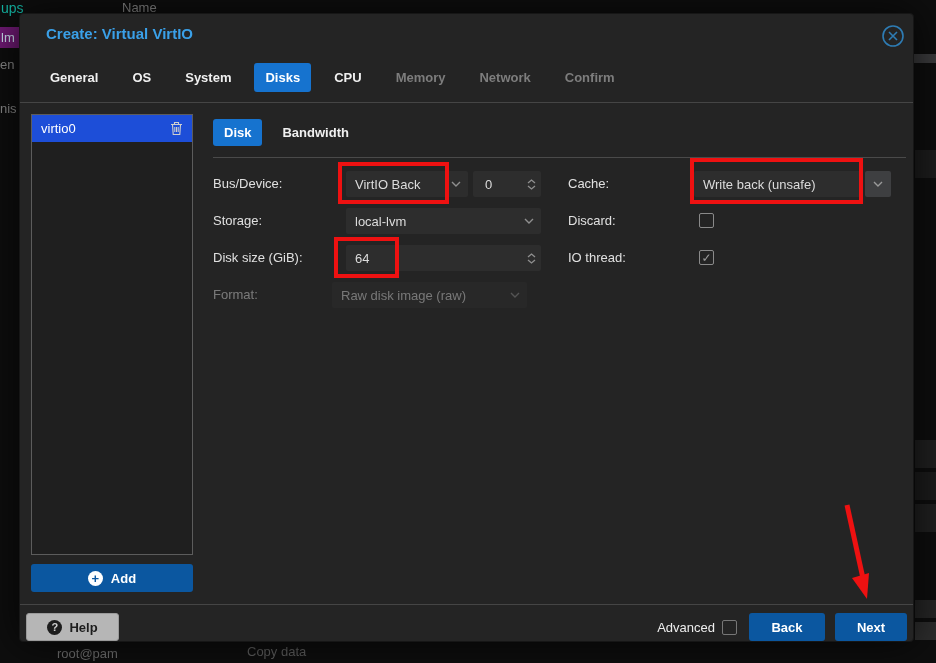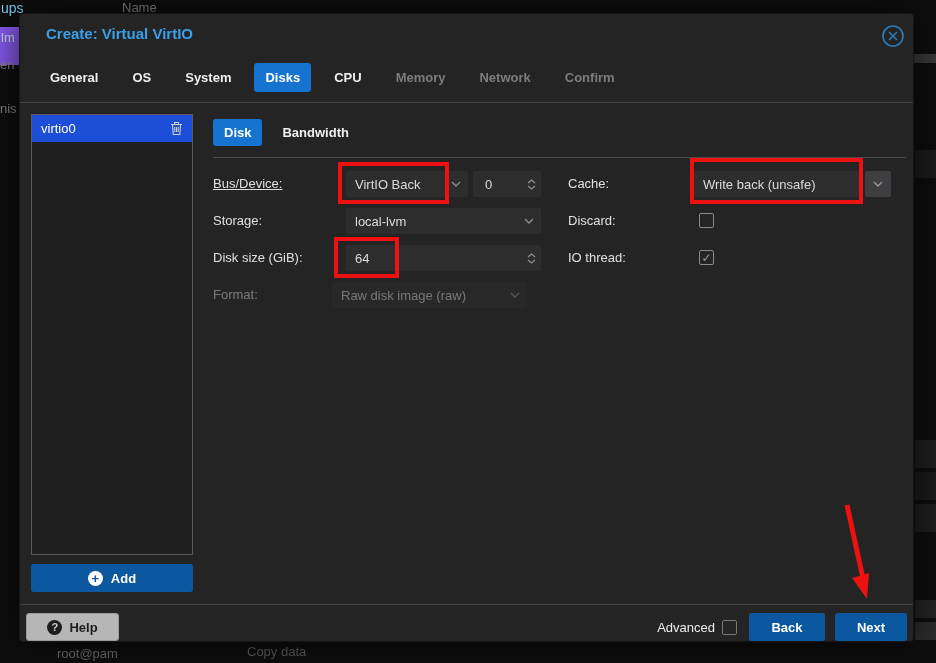--- a/index.html
+++ b/index.html
@@ -1,20 +1,20 @@
 <!DOCTYPE html>
 <html><head>
 <meta charset="utf-8">
 <style>
   * { margin:0; padding:0; box-sizing:border-box; }
   html,body { width:936px; height:663px; overflow:hidden; background:#0e0e0e;
     font-family:"Liberation Sans", sans-serif; }
   
   .bg-frag { position:absolute; color:#8a8a8a; font-size:13px; }
-  .bg-row-blue { position:absolute; left:0; top:27; width:19px; height:38px; background:#8b5cf6; }
+  .bg-row-blue { position:absolute; left:0; top:27; width:19px; height:21px; background:#701a75; }
   .bg-strip { position:absolute; }
   
   .modal { position:absolute; left:19px; top:13px; width:895px; height:629px;
     background:#242424; border:1px solid #161616; border-radius:4px;
     box-shadow:0 0 40px rgba(0,0,0,.75); color:#e6e6e6; font-size:13px; }
   .modal-title { position:absolute; left:26px; top:11px; font-size:15px; font-weight:bold; color:#3aa0e8; }
   .close-btn { position:absolute; right:8px; top:10px; width:24px; height:24px; cursor:pointer; }
   .tabbar { position:absolute; left:19px; top:49px; display:flex; column-gap:9px; align-items:center;gap:12px; }
   .tab { padding:7px 11px; font-size:13px; font-weight:bold; color:#f0f0f0; border-radius:3px; cursor:pointer; }
   .tab.active { background:#1673cf; color:#fff; }
@@ -69,21 +69,21 @@
   .next-btn { width:72px; margin-left:10px; }
   
   .ann-box { position:absolute; border:4px solid #ee1111; pointer-events:none; }
   .ann-arrow { position:absolute; pointer-events:none; }
   .chev-svg { display:block; }
 </style>
 </head>
 <body>
 
 <div>
-  <span class="bg-frag" style="left:1px; top:0; color:#7dd3fc; font-size:14px;">ups</span>
+  <span class="bg-frag" style="left:1px; top:0; color:#14b8a6; font-size:14px;">ups</span>
   <span class="bg-frag" style="left:122px; top:0;">Name</span>
   <div class="bg-row-blue" style="left:0; top:27px;">
     <span class="bg-frag" style="left:1px; top:3px; color:#cfe3f2;">lm</span>
   </div>
   <span class="bg-frag" style="left:0; top:57px;">en</span>
   <span class="bg-frag" style="left:0; top:101px;">nis</span>
   <span class="bg-frag" style="left:57px; top:646px; color:#6f6f6f;">root@pam</span>
   <span class="bg-frag" style="left:247px; top:644px; color:#5e5e5e;">Copy data</span>
 
   <div class="bg-strip" style="left:914px; top:54px; width:22px; height:9px; background:#3b3b3d;"></div>
@@ -132,21 +132,21 @@
     <span class="plus-circle">+</span>
     <span>Add</span>
   </button>
 
   <div class="subtabbar">
     <div class="subtab active">Disk</div>
     <div class="subtab">Bandwidth</div>
   </div>
   <div class="subtab-sep"></div>
 
-  <span class="flabel" style="left:193px; top:162px;text-decoration:underline;">Bus/Device:</span>
+  <span class="flabel" style="left:193px; top:162px;">Bus/Device:</span>
   <div class="field" style="left:326px; top:157px; width:122px;">
     <span class="val">VirtIO Back</span>
     <span class="chev">
       <svg width="10" height="6" viewBox="0 0 10 6" class="chev-svg">
           <path d="M1 1 L5 5 L9 1" fill="none" stroke="#8f8f8f" stroke-width="1.4"></path>
         </svg>
     </span>
   </div>
   <div class="field" style="left:453px; top:157px; width:68px;">
     <span class="val" style="padding-left:12px;">0</span>

